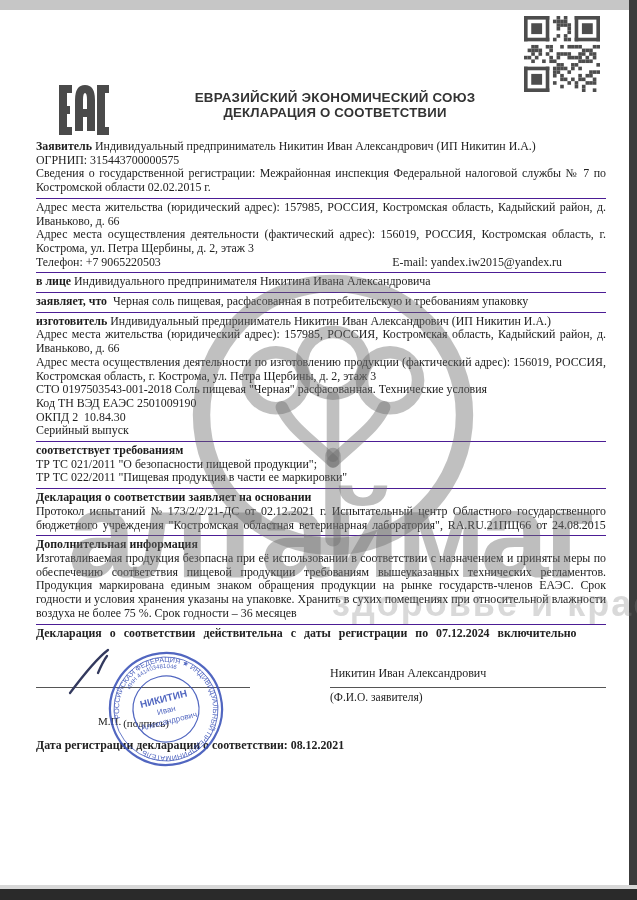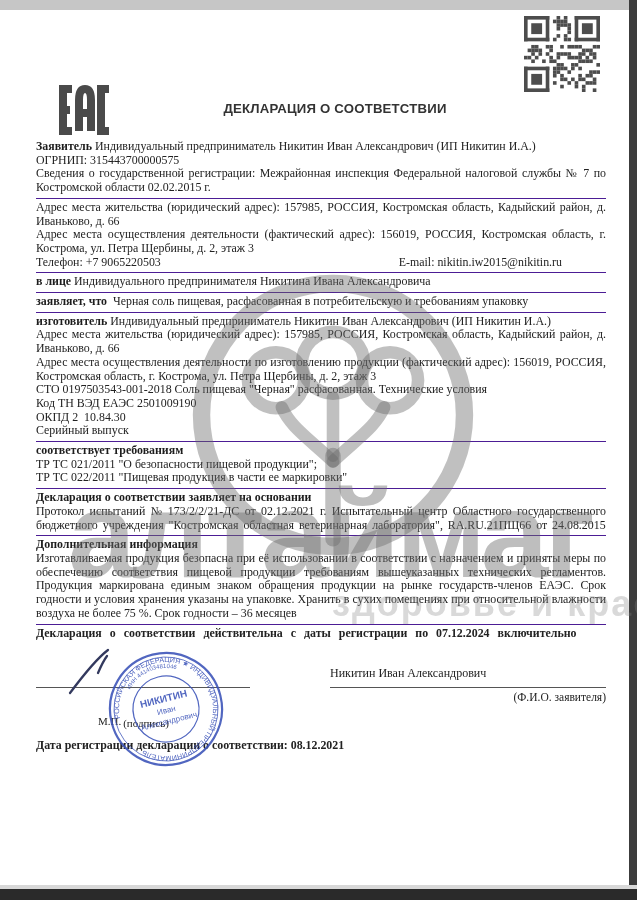--- a/index.html
+++ b/index.html
@@ -9,41 +9,41 @@
   .scan-top{position:absolute;left:0;top:0;width:637px;height:10px;background:#c6c6c6;}
   .scan-right{position:absolute;right:0;top:0;width:8px;height:900px;background:#3c3c3c;}
   .scan-bottom-light{position:absolute;left:0;top:885px;width:637px;height:4px;background:#d8d8d8;}
   .scan-bottom{position:absolute;left:0;top:889px;width:637px;height:11px;background:#2a2a2a;}
 
   
   .eac{position:absolute;left:56px;top:84px;}
   .titles{position:absolute;left:36px;top:90px;width:570px;text-align:center;padding-left:28px;box-sizing:border-box;
           font-family:"Liberation Sans", sans-serif;font-weight:bold;color:#333;}
   .title1{font-size:13.4px;letter-spacing:.2px;}
-  .title2{font-size:13.2px;margin-top:11px;letter-spacing:.2px;}
+  .title2{font-size:13.2px;letter-spacing:.2px;}
   .qr{position:absolute;left:524px;top:16px;width:76px;height:76px;}
 
   
   .doc{position:absolute;left:36px;top:140px;width:570px;font-size:11.9px;line-height:13.7px;}
   .doc p{margin:0;text-align:justify;}
   .sect{border-top:1px solid #4c1d95;padding:2px 0 3px 0;}
   .sect.first{border-top:none;padding-top:0;}
   b{color:#1d1d1d;}
   .row-split{display:flex;justify-content:space-between;padding-right:44px;}
   .keep-ws{white-space:pre-wrap;}
   .wspace{word-spacing:2px;}
   .validity p{font-weight:bold;word-spacing:5px;}
 
   
   .sig-row{position:relative;height:96px;}
   .sig-line{position:absolute;top:44px;border-bottom:1px solid #555;}
   .sig-line.left{left:0;width:214px;}
   .sig-line.right{left:294px;width:276px;}
   .signer-name{position:absolute;left:294px;top:24px;width:276px;font-size:12px;}
-  .name-caption{position:absolute;left:294px;top:48px;width:276px;text-align:right;font-size:11.5px;}
+  .name-caption{position:absolute;left:294px;top:48px;width:276px;text-align:left;font-size:11.5px;}
   .sign-caption{position:absolute;left:40px;top:48px;width:140px;text-align:center;font-size:11px;margin-top:26px;}
   .mp-caption{position:absolute;left:62px;top:72px;font-size:11px;}
   .stamp{position:absolute;left:45px;top:-4px;opacity:.88;}
   .sig-stroke{position:absolute;left:26px;top:4px;}
 
   .footer-reg{margin-top:8px;font-weight:bold;word-spacing:2px;}
   .footer-date{margin-top:16px;font-weight:bold;font-family:Liberation Serif, serif;}
 
   
   .wm{position:absolute;pointer-events:none;}
@@ -65,20 +65,21 @@
   <g fill="none" stroke="#4a4a4a" stroke-width="8" stroke-linecap="butt">
     <path d="M16,5 H7 V47 H16"></path>
       <path d="M7,26 H14"></path>
     <path d="M23,47 V16 Q23,5 29,5 Q35,5 35,16 V47"></path>
       <path d="M24,29 H34"></path>
     <path d="M53,5 H45 V47 H53"></path>
   </g>
 </svg>
 
 <div class="titles">
+  <div class="title1">ЕВРАЗИЙСКИЙ ЭКОНОМИЧЕСКИЙ СОЮЗ</div>
   <div class="title2">ДЕКЛАРАЦИЯ О СООТВЕТСТВИИ</div>
 </div>
 
 <svg class="qr" id="qr" viewBox="0 0 76 76">
     <rect x="0" y="0" width="25.333333333333332" height="3.619047619047619" fill="#4d4d4d"></rect>
     <rect x="0" y="21.714285714285715" width="25.333333333333332" height="3.619047619047619" fill="#4d4d4d"></rect>
     <rect x="0" y="0" width="3.619047619047619" height="25.333333333333332" fill="#4d4d4d"></rect>
     <rect x="21.714285714285715" y="0" width="3.619047619047619" height="25.333333333333332" fill="#4d4d4d"></rect>
     <rect x="7.238095238095238" y="7.238095238095238" width="10.857142857142858" height="10.857142857142858" fill="#4d4d4d"></rect>
     <rect x="50.666666666666664" y="0" width="25.333333333333332" height="3.619047619047619" fill="#4d4d4d"></rect>
@@ -205,21 +206,21 @@
     <p><b>Заявитель</b> <span>Индивидуальный предприниматель Никитин Иван Александрович (ИП Никитин И.А.)</span></p>
     <p>ОГРНИП: 315443700000575</p>
     <p>Сведения о государственной регистрации: Межрайонная инспекция Федеральной налоговой службы № 7 по Костромской области 02.02.2015 г.</p>
   </div>
 
   <div class="sect">
     <p>Адрес места жительства (юридический адрес): 157985, РОССИЯ, Костромская область, Кадыйский район, д. Иваньково, д. 66</p>
     <p>Адрес места осуществления деятельности (фактический адрес): 156019, РОССИЯ, Костромская область, г. Кострома, ул. Петра Щербины, д. 2, этаж 3</p>
     <p class="row-split" style="text-align:left;">
       <span>Телефон: +7 9065220503</span>
-      <span>E-mail: nikitin.iw2015@nikitin.ru</span>
+      <span>E-mail: yandex.iw2015@yandex.ru</span>
     </p>
   </div>
 
   <div class="sect">
     <p><b>в лице</b> <span>Индивидуального предпринимателя Никитина Ивана Александровича</span></p>
   </div>
 
   <div class="sect">
     <p><b>заявляет, что</b>&nbsp; <span>Черная соль пищевая, расфасованная в потребительскую и требованиям упаковку</span></p>
   </div>

